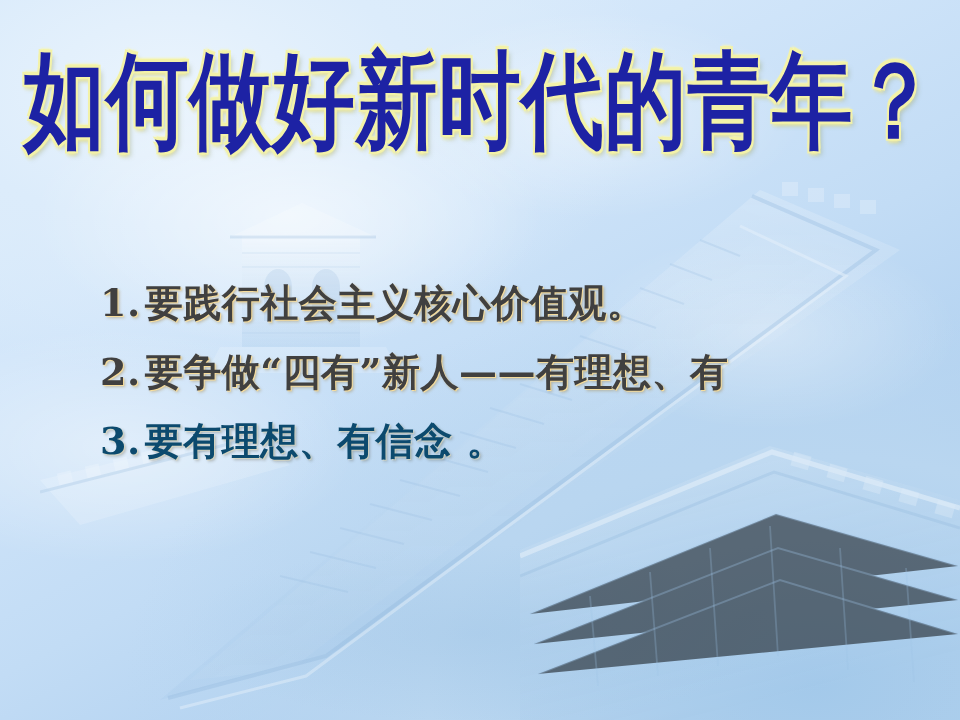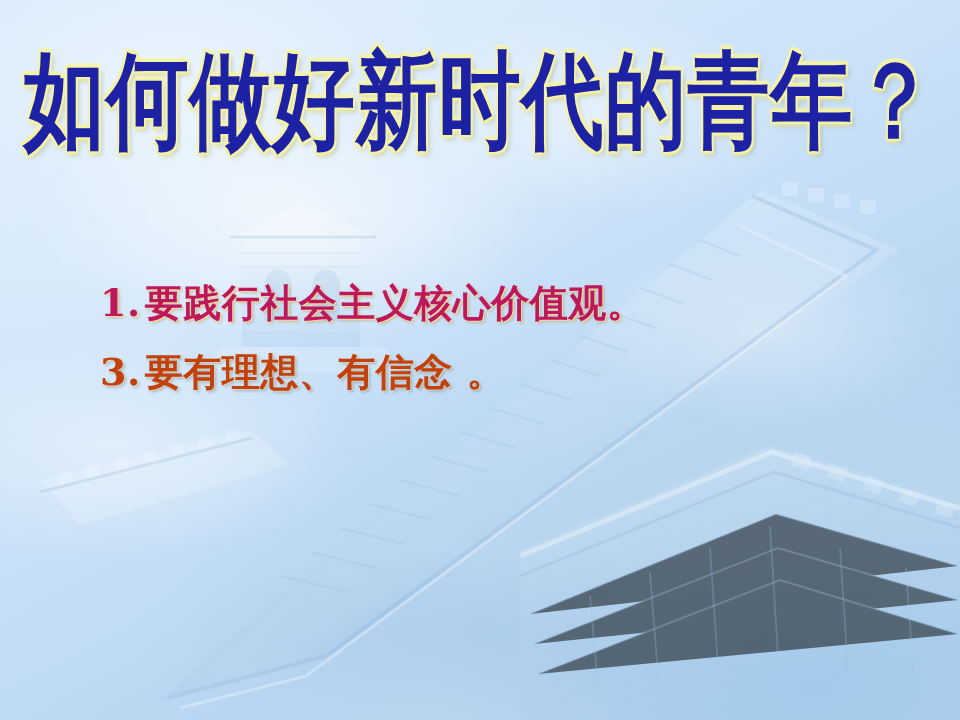--- a/index.html
+++ b/index.html
@@ -110,28 +110,28 @@
     white-space: nowrap;
     letter-spacing: .5px;
   }
   .line .num {
     font-family: "DejaVu Serif", "Liberation Serif", serif;
     font-weight: 600;
     padding-right: 4px;
   }
   
   .gold {
-    color: #be185d;
+    color: #404040;
     text-shadow:
       1px 1px 0 rgba(255,225,150,.85),
       2px 2px 3px rgba(150,105,20,.35);
   }
   
   .olive {
-    color: #c2410c;
+    color: #0c4a6e;
     text-shadow:
       1px 1px 0 rgba(235,225,185,.55),
       2px 2px 3px rgba(60,50,20,.28);
   }
   
   .black {
     color: #0b0b0f;
     text-shadow:
       1px 1px 0 rgba(235,242,252,.45),
       2px 2px 3px rgba(20,25,45,.30);
@@ -277,20 +277,23 @@
   <div id="title-block">
     <span id="title-text">如何做好新时代的青年？</span>
   </div>
 
   <div id="body-block">
 
     <div class="line gold">
       <span class="num">1.</span><span>要践行社会主义核心价值观。</span>
     </div>
 
+    <div class="line gold">
+      <span class="num">2.</span><span>要争做“四有”新人——有理想、有</span>
+    </div>
 
 
     <div class="line olive">
       <span class="num">3.</span><span>要有理想、有信念 。</span>
     </div>
 
 
   </div>
 
 </div>

